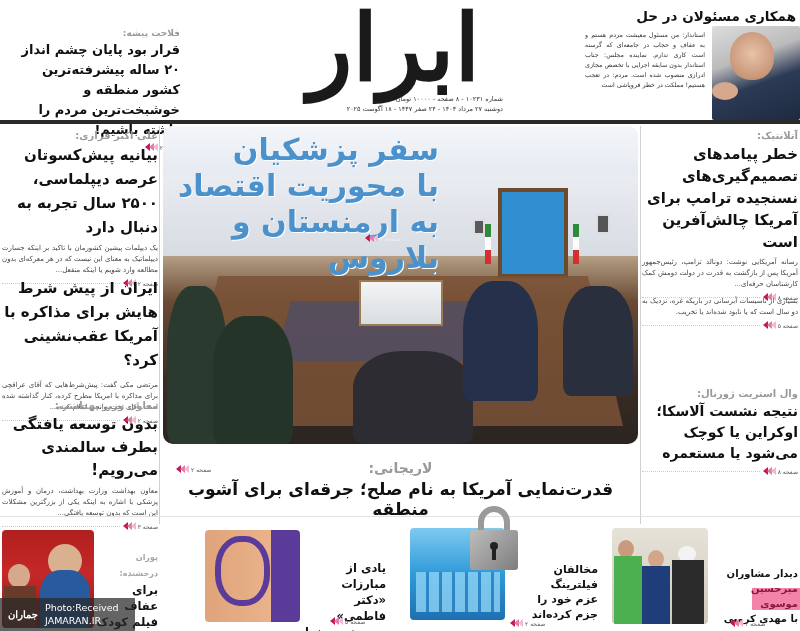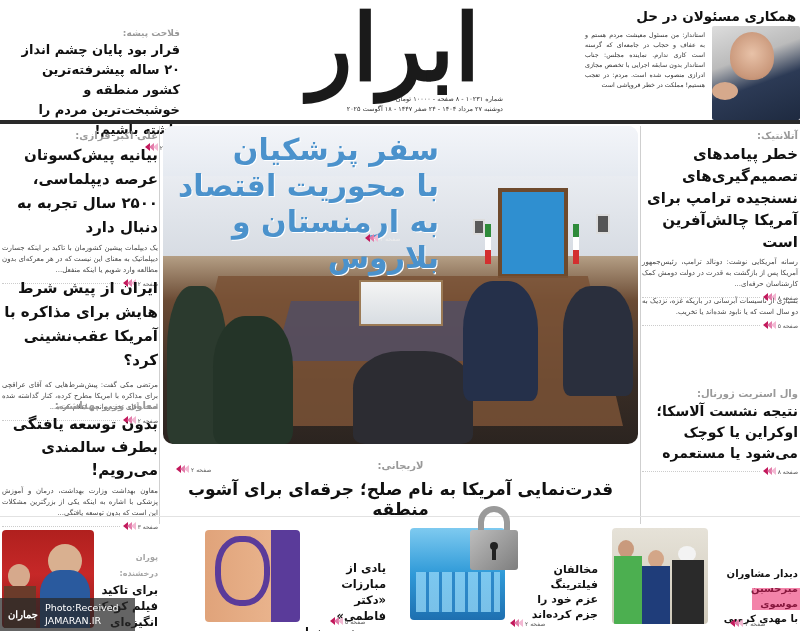--- a/index.html
+++ b/index.html
@@ -44,21 +44,21 @@
   .hero .portrait1 { position: absolute; left: 310px; top: 93px; width: 12px; height: 16px; background: #5a5a5a; border: 2px solid #ddd; }
   .hero .portrait2 { position: absolute; left: 433px; top: 88px; width: 14px; height: 20px; background: #555; border: 2px solid #ddd; }
   .hero .table { position: absolute; left: 20px; top: 150px; width: 440px; height: 150px; background: #7a5236; clip-path: polygon(8% 0, 92% 0, 100% 100%, 0 100%); opacity: 0.85; }
   .hero .carpet { position: absolute; left: 120px; top: 175px; width: 230px; height: 60px; background: #4a4d6e; opacity: 0.7; transform: skewX(-15deg); }
   .hero .centerpiece { position: absolute; left: 196px; top: 154px; width: 84px; height: 46px; background: linear-gradient(180deg, #f4f4f4, #d8dde2); border: 2px solid #9b7a55; }
   .hero .person { position: absolute; border-radius: 40% 40% 10% 10%; }
   .hero .title { position: absolute; left: 6px; top: 6px; width: 270px; text-align: right; font-weight: bold; color: #4b92cc; font-size: 30px; line-height: 36px; text-shadow: 1px 1px 0 #fff; }
   .hero .title-ref { position: absolute; left: 202px; top: 105px; }
 
   
-  .sub-kicker { position: absolute; left: 163px; top: 460px; width: 475px; text-align: center; font-size: 10px; font-weight: bold; color: #999; }
+  .sub-kicker { position: absolute; left: 163px; top: 460px; width: 475px; text-align: center; font-size: 14px; font-weight: bold; color: #999; }
   .sub-ref { position: absolute; left: 176px; top: 462px; }
   .sub-head { position: absolute; left: 163px; top: 479px; width: 475px; text-align: center; font-size: 17px; font-weight: bold; color: #111; }
   .bt-photo { position: absolute; border-radius: 4px; overflow: hidden; }
   .bt-text { position: absolute; font-weight: bold; font-size: 11.5px; line-height: 16px; text-align: right; }
   .bt-kicker { font-size: 8px; color: #a5a5a5; font-weight: bold; }
 
   .watermark { position: absolute; left: 0; top: 598px; width: 135px; height: 33px; background: rgba(40,40,40,0.72); color: #fff; }
   .watermark .wlogo { position: absolute; left: 4px; top: 3px; width: 38px; height: 27px; font-family: "DejaVu Serif", serif; font-size: 10px; font-weight: bold; color: #fff; text-align: center; line-height: 27px; }
   .watermark .wtxt { position: absolute; left: 45px; top: 3px; font-family: "DejaVu Sans", sans-serif; font-size: 9.5px; line-height: 13px; direction: ltr; text-align: left; }
 </style>
@@ -232,21 +232,21 @@
 
 <div>
   <div class="bt-photo" style="left:2px;top:530px;width:92px;height:98px;background:linear-gradient(180deg,#b0201e 0%,#c62828 45%,#8e1a17 100%);">
     <div style="position:absolute;left:46px;top:14px;width:34px;height:34px;border-radius:50%;background:#d9b090;"></div>
     <div style="position:absolute;left:38px;top:40px;width:50px;height:58px;border-radius:40% 40% 0 0;background:#2a5a9e;"></div>
     <div style="position:absolute;left:6px;top:34px;width:22px;height:24px;border-radius:50%;background:#d6a98c;"></div>
     <div style="position:absolute;left:2px;top:56px;width:32px;height:42px;background:#6b3b2a;"></div>
   </div>
   <div class="bt-text" style="left:96px;top:550px;width:62px;">
     <div class="bt-kicker">پوران درخشنده:</div>
-    <div>برای تاکید</div>
+    <div>برای عفاف</div>
     <div>فیلم کودک</div>
     <div>انگیزه‌ای نیست</div>
   </div>
 </div>
 
 <div>
   <div class="bt-photo" style="left:205px;top:530px;width:95px;height:92px;background:linear-gradient(90deg,#e0a37a 0%,#e9b38c 70%,#5a3b9a 70%);">
     <div style="position:absolute;left:10px;top:6px;width:55px;height:70px;border-radius:45%;border:6px solid #5a3b9a;"></div>
   </div>
   <div class="bt-text" style="left:302px;top:560px;width:84px;">

